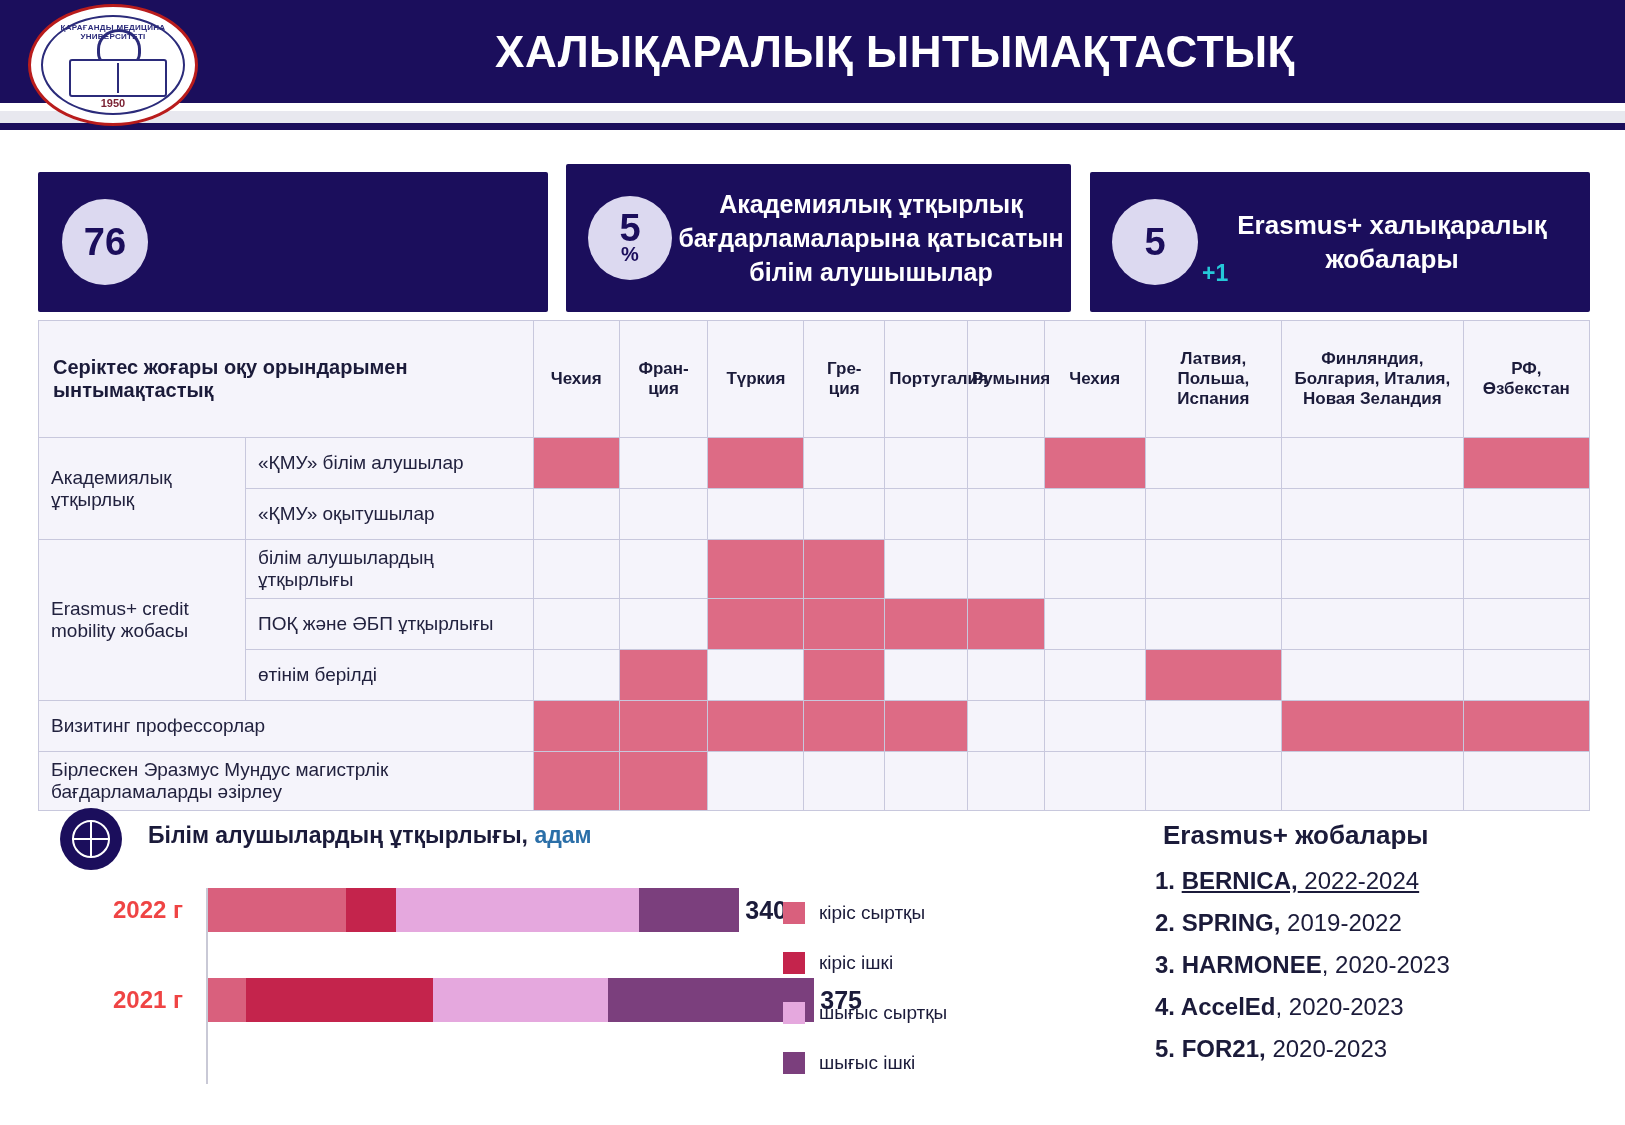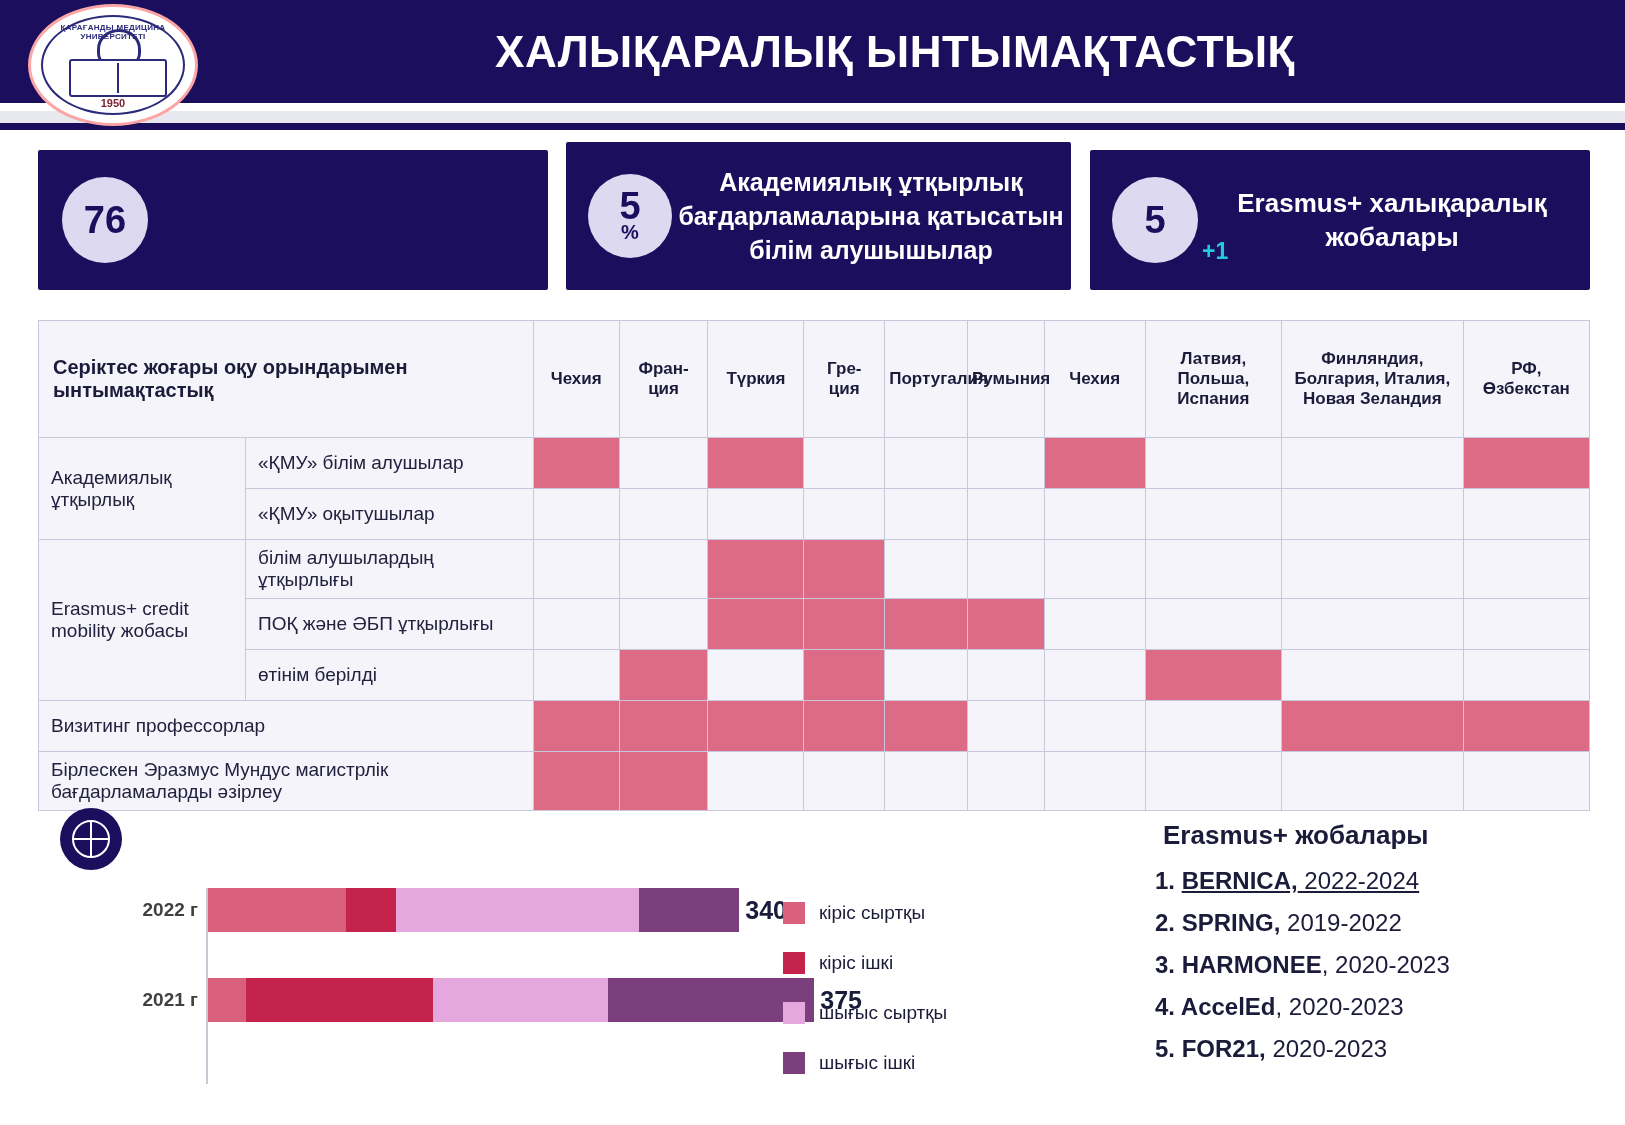--- a/index.html
+++ b/index.html
@@ -33,21 +33,21 @@
     background:#e8e8ef;
   }
   .logo{
     position:absolute;left:8px;top:2px;width:200px;height:125px;
     z-index:5;
   }
   .logo .ring{
     position:absolute;left:20px;top:2px;width:170px;height:122px;
     border-radius:50%;
     background:#ffffff;
-    border:3px solid #fca5a5;
+    border:3px solid #b91c1c;
     box-sizing:border-box;
     overflow:hidden;
   }
   .logo .ring::after{
     content:"";position:absolute;left:10px;top:8px;right:10px;bottom:8px;
     border-radius:50%;border:2px solid #2b2b7a;
   }
   .logo .inner-txt{
     position:absolute;left:0;top:16px;width:100%;text-align:center;
     font-size:8px;color:#2b2b7a;font-weight:bold;letter-spacing:0.3px;
@@ -65,20 +65,21 @@
     border-bottom-color:transparent;
   }
   .logo .year{
     position:absolute;left:0;bottom:14px;width:100%;text-align:center;
     font-size:11px;color:#7b2233;font-weight:bold;
   }
   
   .kpi{
     position:absolute;background:#1b0e5c;border-radius:2px;
     color:#ffffff;
+    margin-top:22px;
   }
   .kpi .circle{
     position:absolute;border-radius:50%;background:#dcd9f0;
     display:flex;align-items:center;justify-content:center;
     flex-direction:column;color:#1b0e5c;font-weight:bold;
   }
   .kpi .ktext{
     position:absolute;display:flex;align-items:center;justify-content:center;
     text-align:center;font-weight:bold;
   }
@@ -138,22 +139,22 @@
   }
   .chart-title{
     position:absolute;left:110px;top:22px;font-size:23px;font-weight:bold;color:#1b1b3a;
   }
   .chart-title .unit{color:#2b6fa8;}
   .axis{
     position:absolute;left:168px;top:88px;width:2px;height:196px;background:#c9c9d6;
   }
   .bar-row{position:absolute;left:0;height:44px;}
   .bar-label{
-    position:absolute;left:60px;width:100px;text-align:right;
-    font-size:19px;font-weight:bold;color:#404040;line-height:44px;
+    position:absolute;left:60px;width:100px;text-align:center;
+    font-size:24px;font-weight:bold;color:#ef4444;line-height:44px;
   }
   .bar{position:absolute;left:170px;height:44px;display:flex;}
   .seg{height:44px;}
   .bar-total{
     position:absolute;font-size:25px;font-weight:bold;color:#1b1b3a;line-height:44px;
   }
   .legend{position:absolute;left:745px;top:88px;width:260px;}
   .legend-item{display:flex;align-items:center;height:50px;}
   .legend-swatch{width:22px;height:22px;margin-right:14px;}
   .legend-label{font-size:19px;color:#1b1b3a;}
@@ -327,20 +328,24 @@
         <td class="cell"></td>
         <td class="cell"></td>
       </tr>
     </tbody>
 </table>
 
 <div class="chart-wrap">
   <div class="globe">
       <div class="eq"></div>
     </div>
+  <div class="chart-title">
+    <span>Білім алушылардың ұтқырлығы,</span>
+    <span class="unit">адам</span>
+  </div>
   <div class="axis"></div>
   <div id="bars">
       <div class="bar-row" style="top: 88px;">
         <div class="bar-label" style="top: 0px;">2022 г</div>
         <div class="bar">
           <div class="seg" style="width: 137.5px; background: rgb(217, 96, 125);"></div>
           <div class="seg" style="width: 50px; background: rgb(196, 36, 76);"></div>
           <div class="seg" style="width: 243.75px; background: rgb(229, 168, 222);"></div>
           <div class="seg" style="width: 100px; background: rgb(123, 63, 125);"></div>
         </div>

